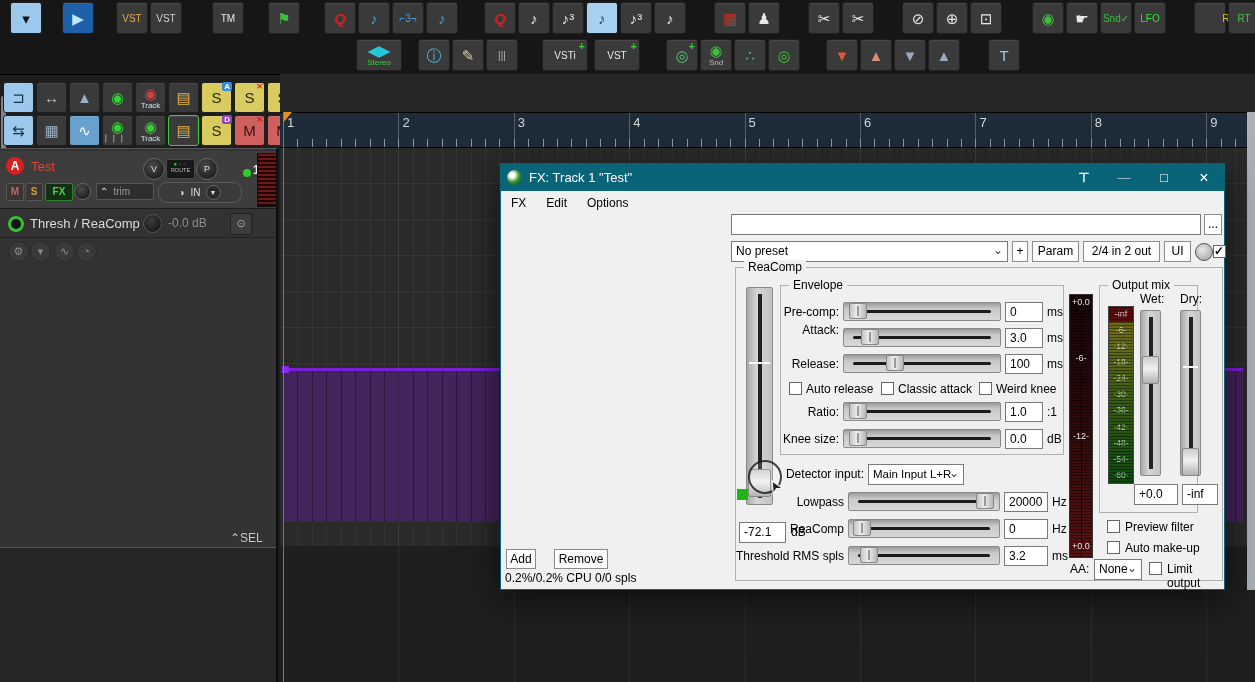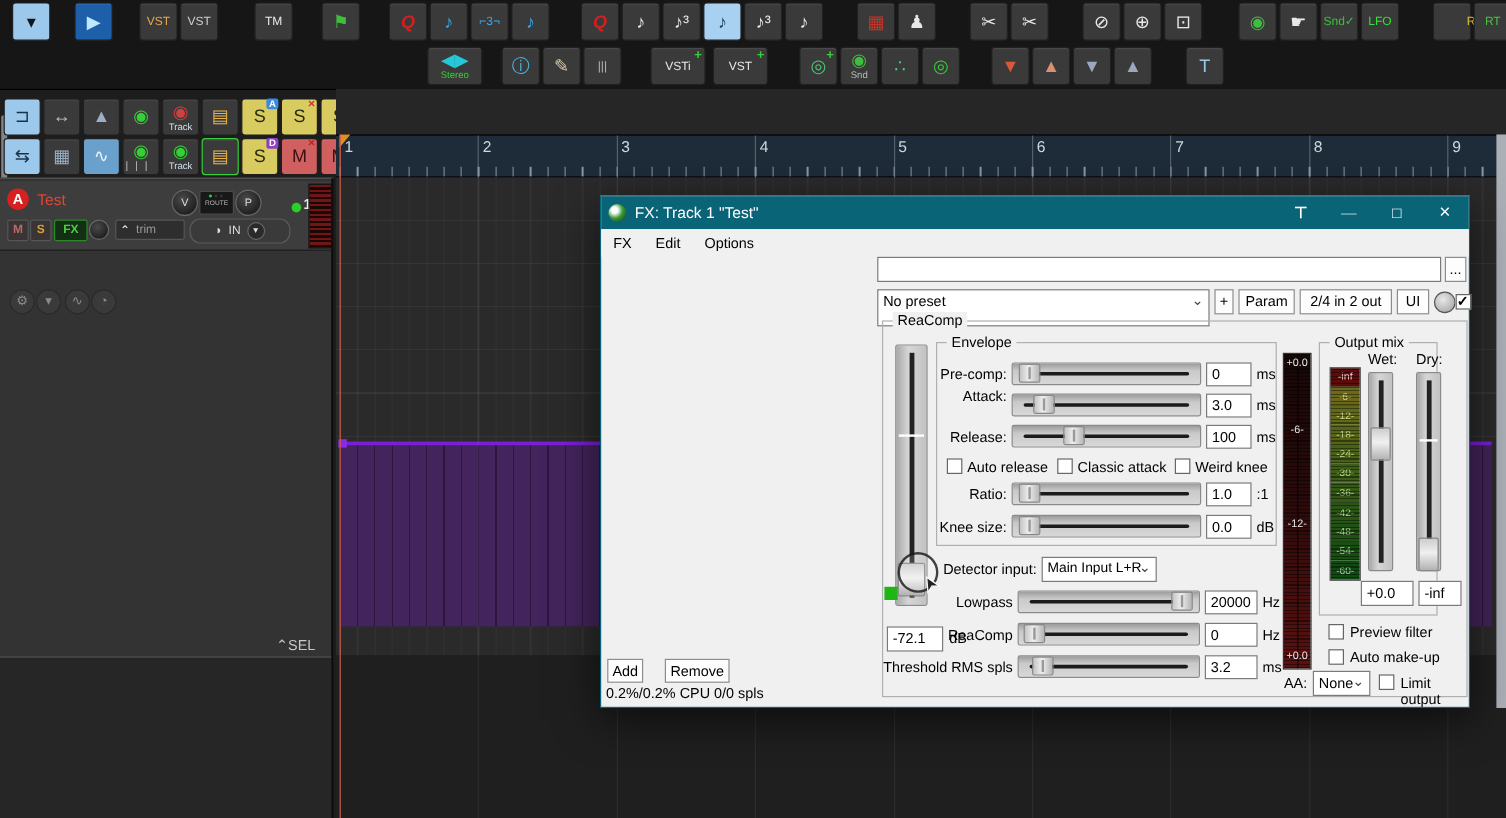--- a/index.html
+++ b/index.html
@@ -416,20 +416,27 @@
         </div>
       <div id="in-pill">
           <span>◗</span>
           <span>IN</span>
           <span class="circ">▼</span>
         </div>
       <div id="track-num-dot"></div>
       <div id="track-num">1</div>
       <div id="tcp-meter"></div>
     </div>
+    <div id="fx-lane">
+      <div class="ring"></div>
+      <div id="fx-lane-name">Thresh / ReaComp</div>
+      <div id="fx-lane-knob"></div>
+      <div id="fx-lane-gain">-0.0 dB</div>
+      <div id="fx-lane-pwr">⊙</div>
+    </div>
     <div class="envbtn" style="left:8px;">⚙</div>
     <div class="envbtn" style="left:30px;">▾</div>
     <div class="envbtn" style="left:54px;">∿</div>
     <div class="envbtn" style="left:76px;">◔</div>
     <div id="sel-label"><span>⌃</span><span>SEL</span></div>
     <div id="tcp-bottom"></div>
   </div>
 
   <div id="fxwin">
     <div id="fxtitle">
@@ -445,21 +452,21 @@
       <span>Edit</span>
       <span>Options</span>
     </div>
     <div class="wbtn" style="left:5px;top:385px;width:30px;height:20px;line-height:18px;">Add</div>
     <div class="wbtn" style="left:53px;top:385px;width:54px;height:20px;line-height:18px;">Remove</div>
     <div id="fx-status">0.2%/0.2% CPU 0/0 spls</div>
 
     <div id="fx-namefield"></div>
     <div class="wbtn" style="left:703px;top:50px;width:18px;height:21px;line-height:19px;">...</div>
 
-    <div class="combo" style="left:230px;top:77px;width:277px;height:31px;"><span>No preset</span></div>
+    <div class="combo" style="left:230px;top:77px;width:277px;height:21px;"><span>No preset</span></div>
     <div class="wbtn" style="left:511px;top:77px;width:16px;height:21px;line-height:19px;">+</div>
     <div class="wbtn" style="left:531px;top:77px;width:47px;height:21px;line-height:19px;">Param</div>
     <div class="wbtn" style="left:582px;top:77px;width:77px;height:21px;line-height:19px;">2/4 in 2 out</div>
     <div class="wbtn" style="left:663px;top:77px;width:27px;height:21px;line-height:19px;">UI</div>
     <div style="position:absolute;left:694px;top:79px;width:16px;height:16px;border-radius:50%;background:radial-gradient(circle at 40% 35%,#e8e8e8,#b0b0b0 75%);border:1px solid #555;"></div>
     <span class="wcb checked" style="position:absolute;left:712px;top:81px;"></span>
 
     <div class="gbox" id="reacomp-group" style="left:234px;top:103px;width:488px;height:314px;">
       <span class="legend">ReaComp</span>
 

